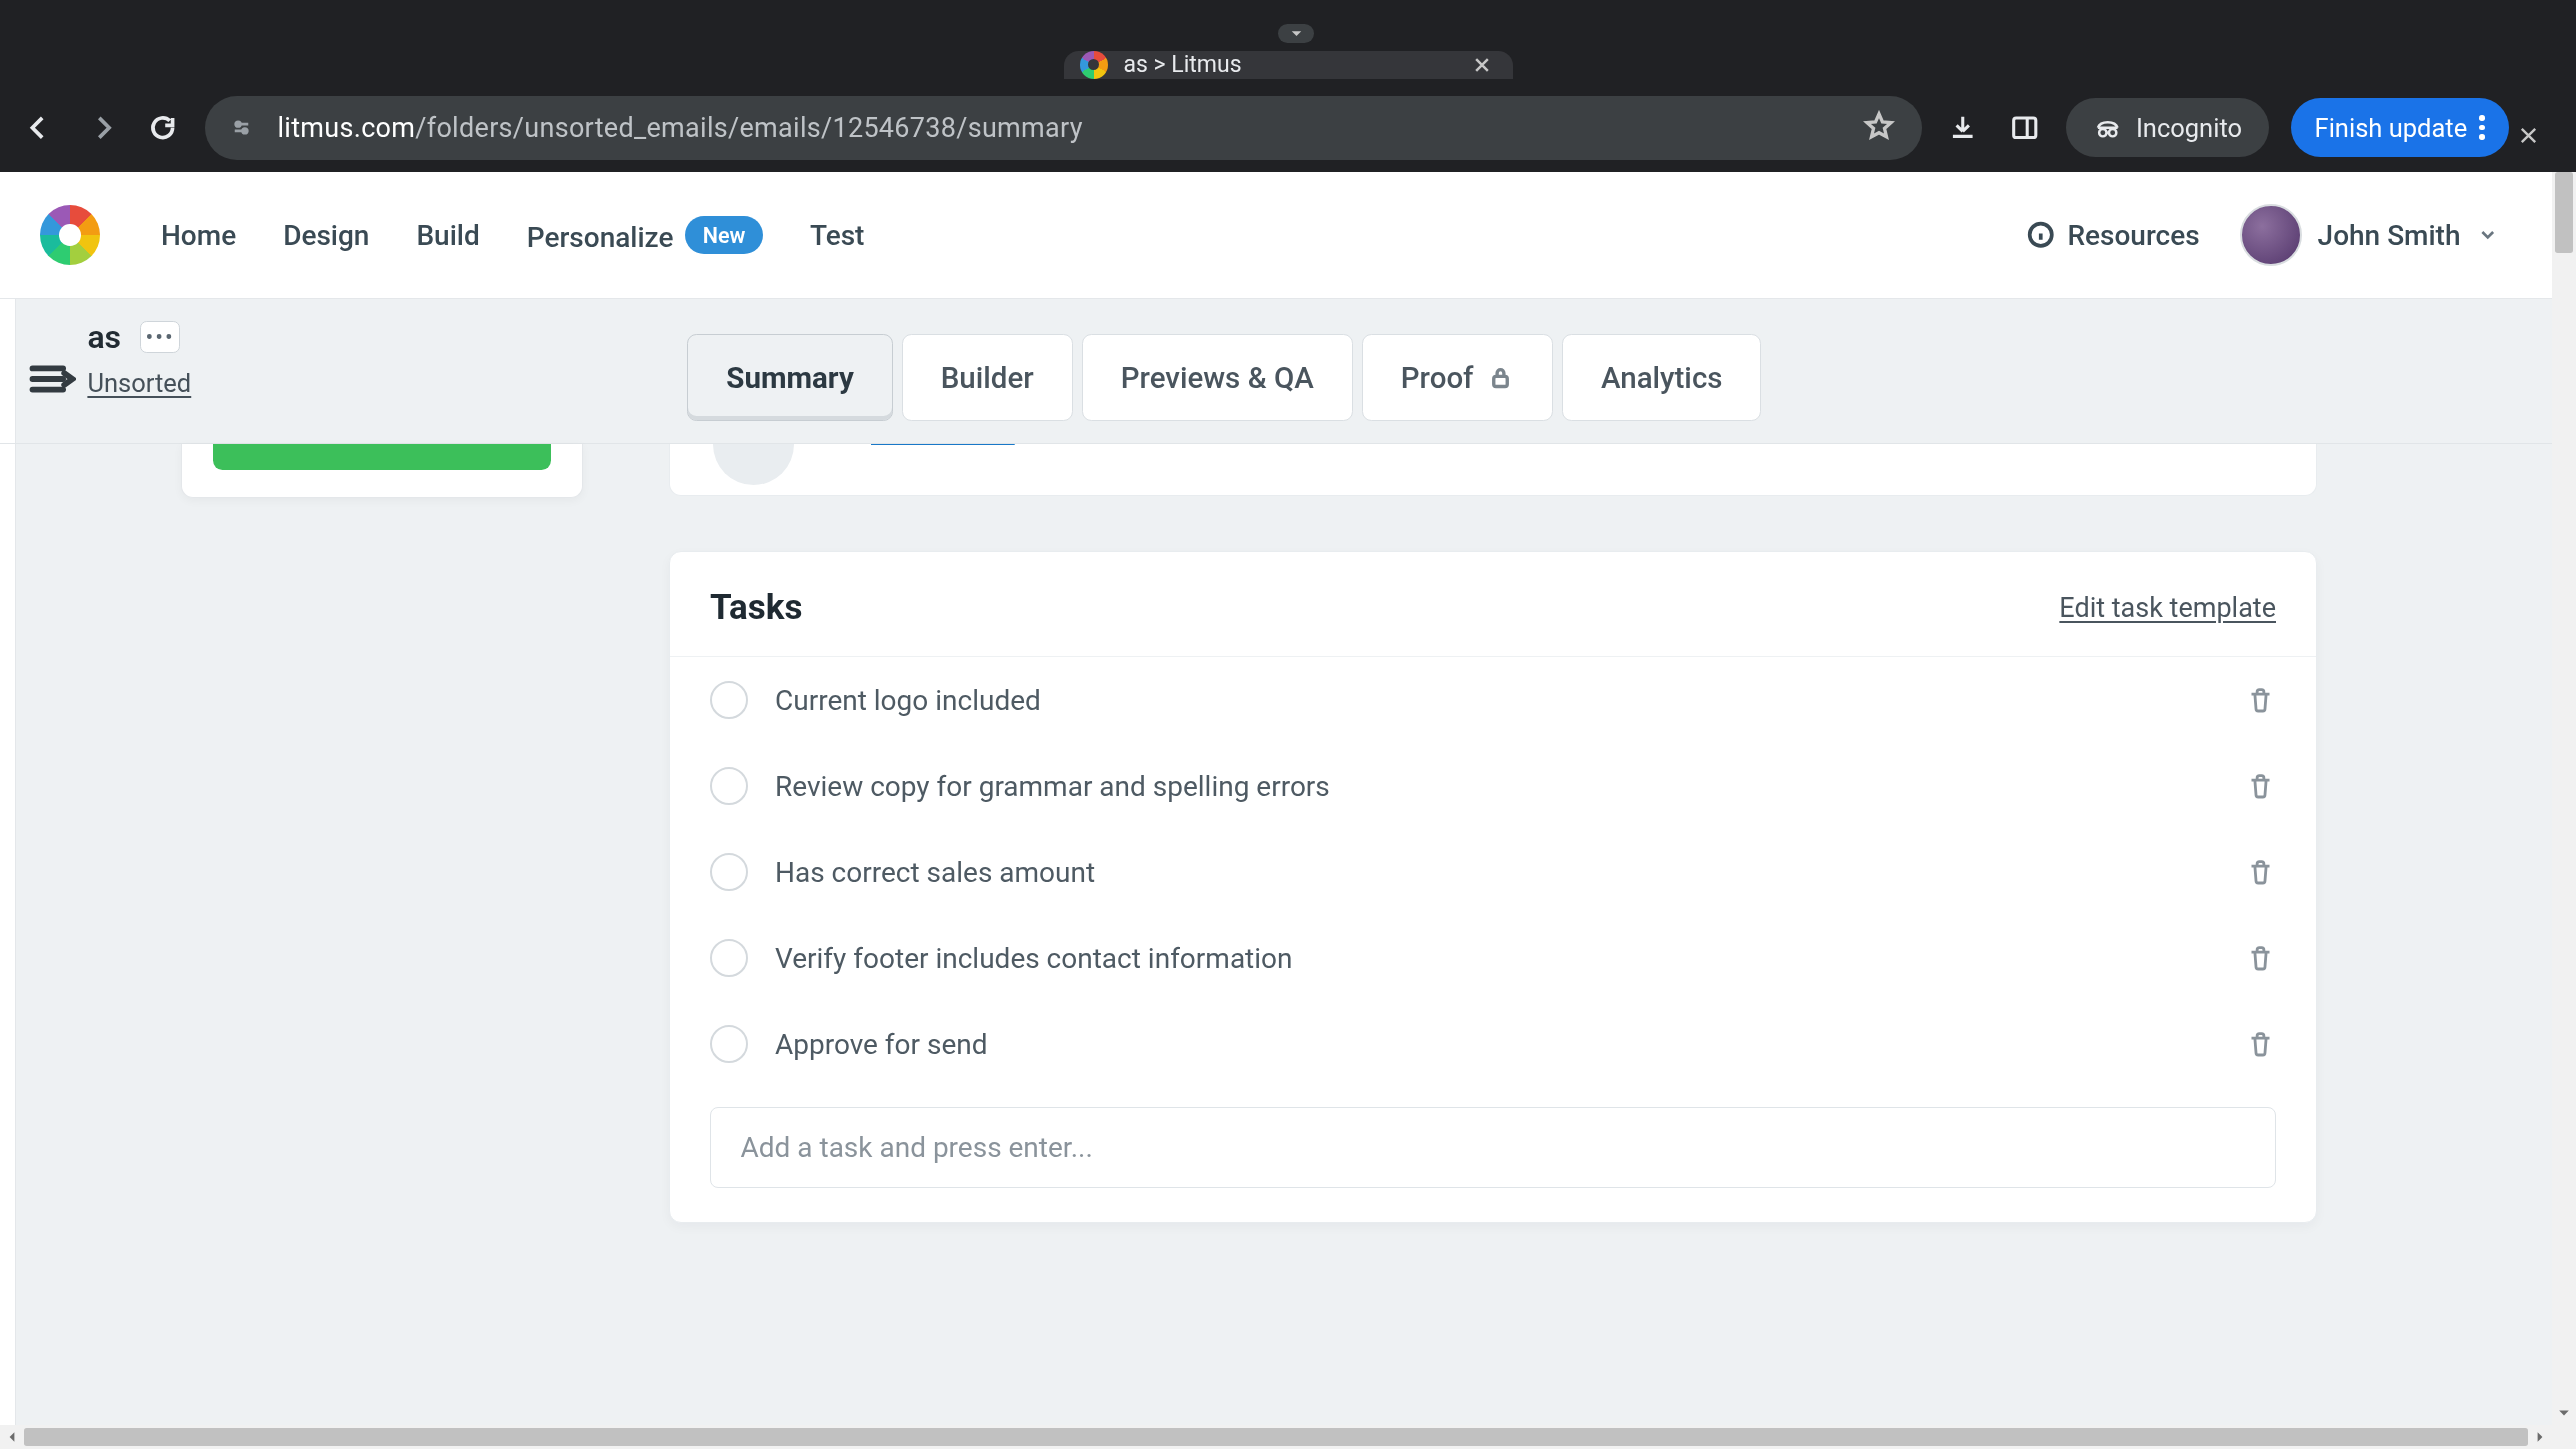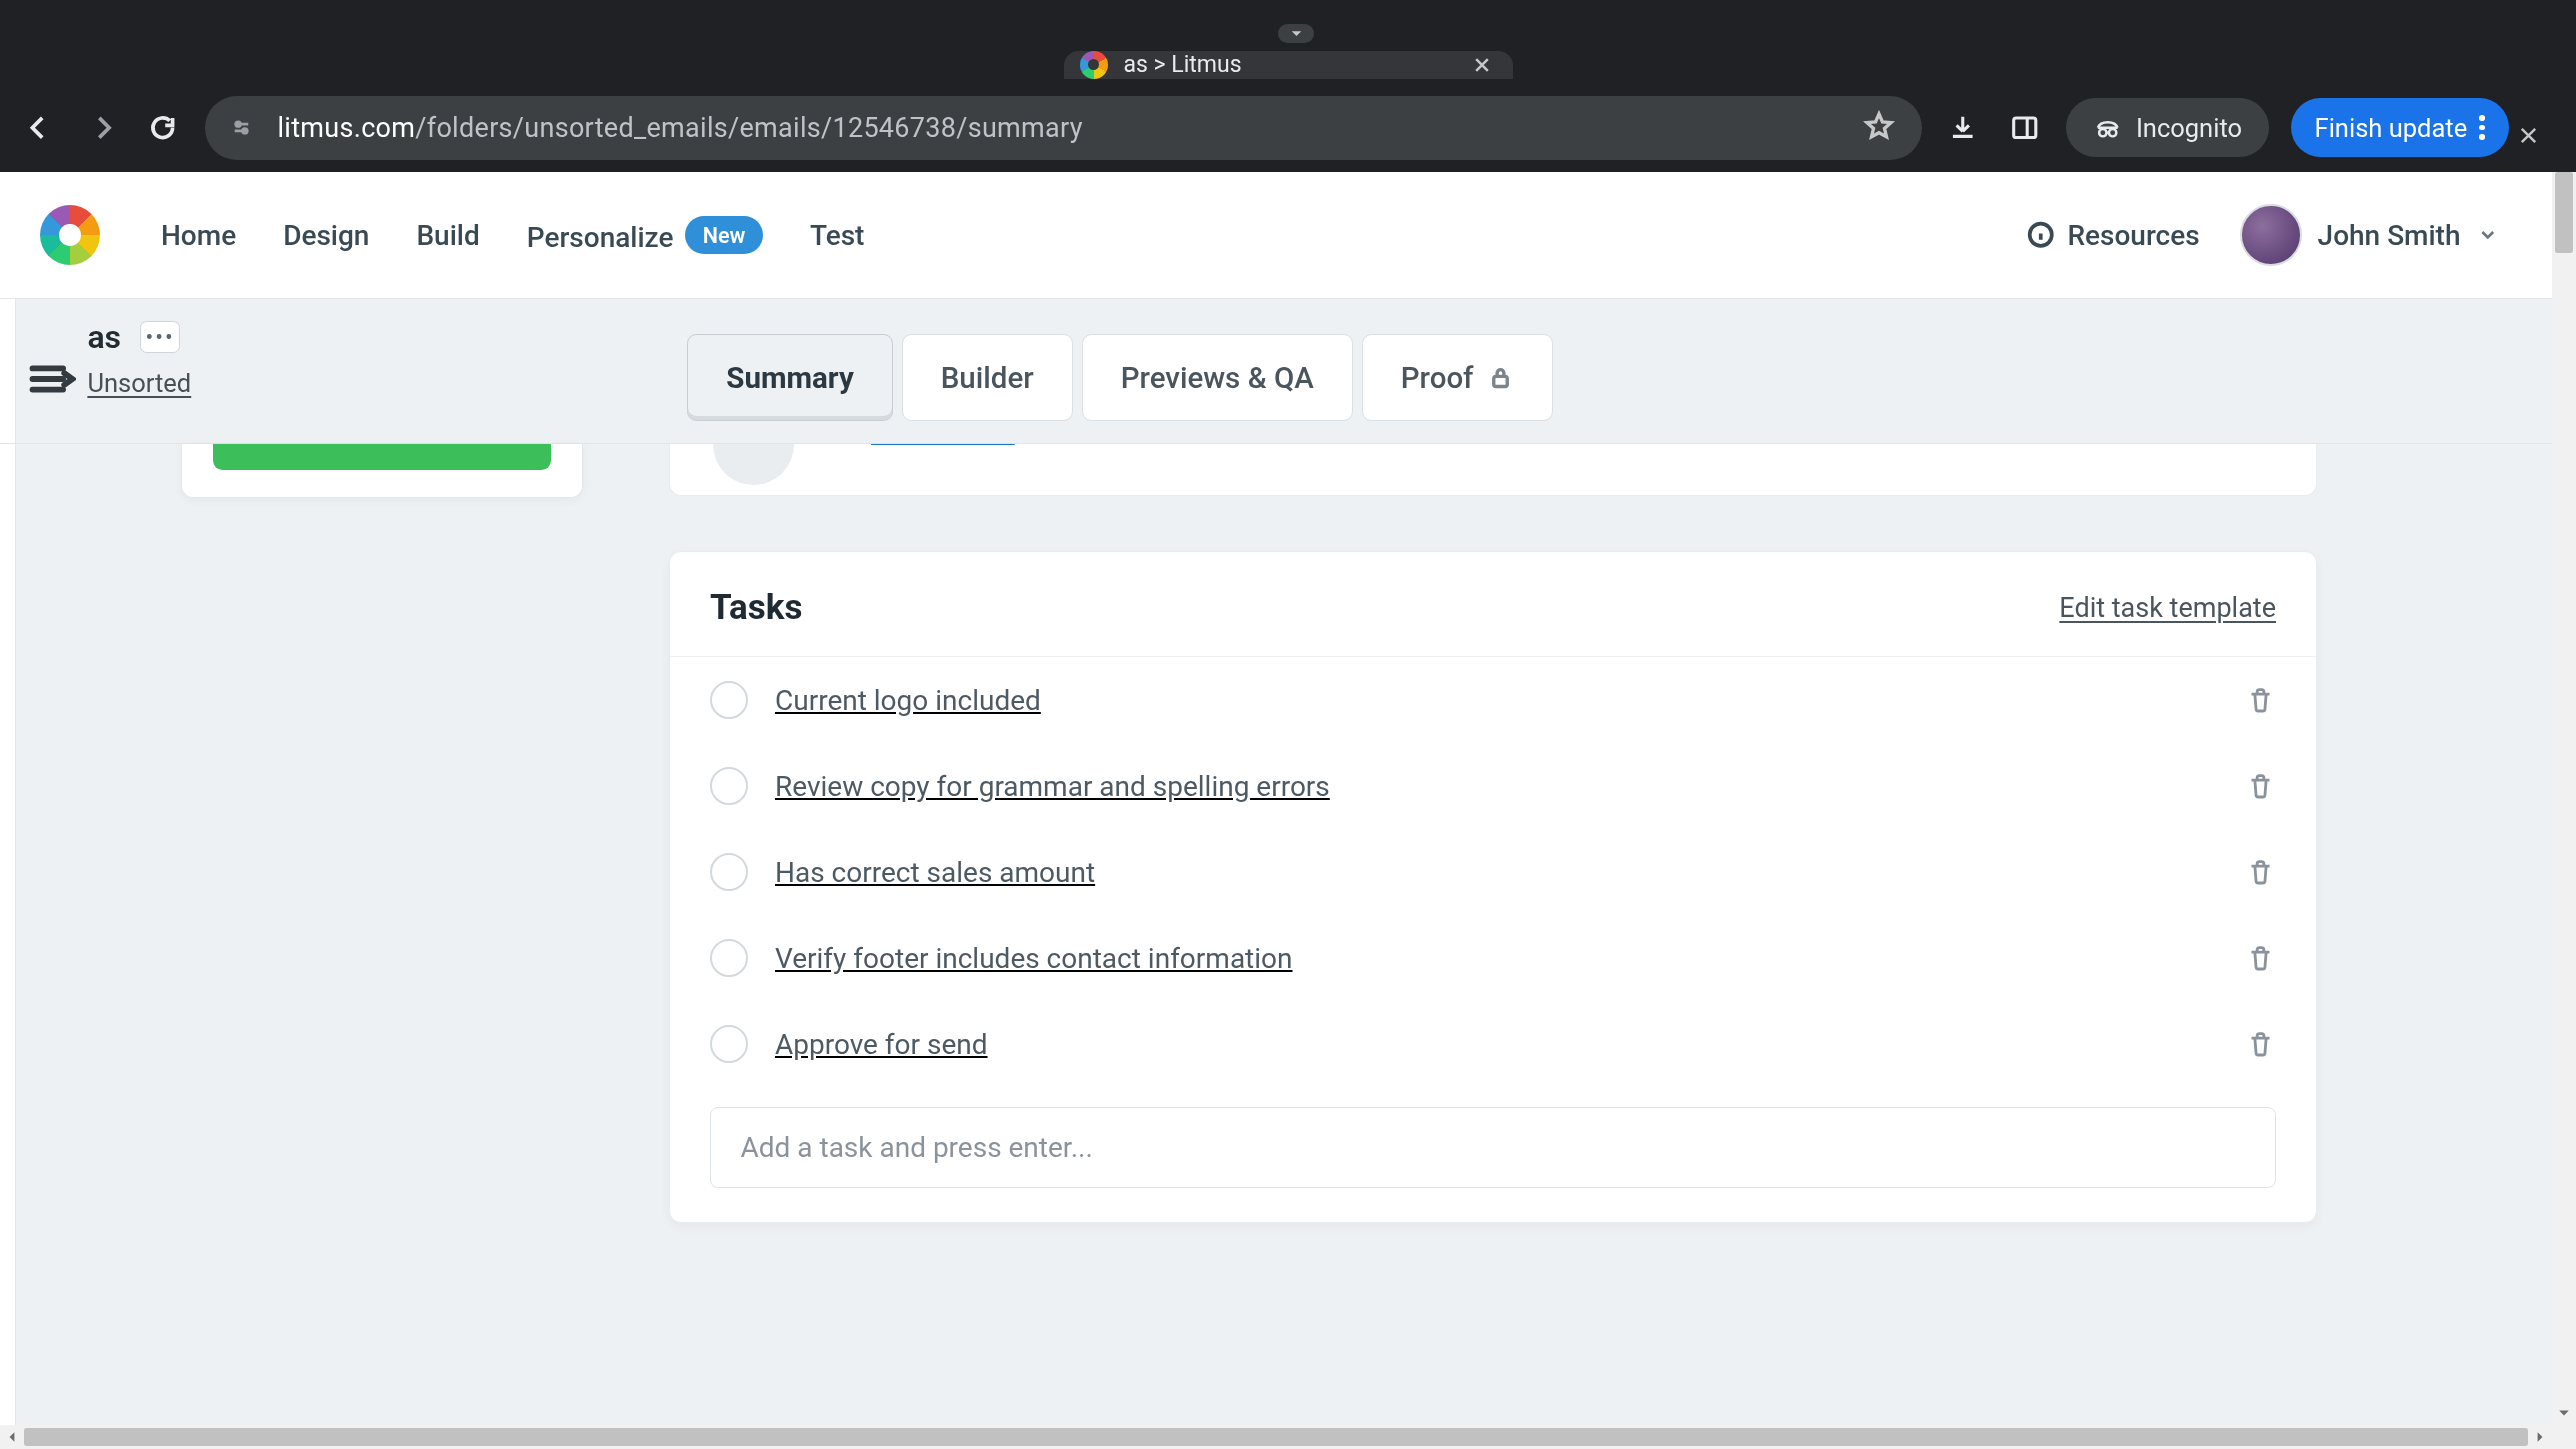--- a/index.html
+++ b/index.html
@@ -167,21 +167,20 @@
     }
     .tasks-header {
       display:flex; align-items:center; justify-content:space-between;
       padding: 35px 40px 28px 40px; border-bottom:1.3px solid #eef1f3;
     }
     .tasks-title { font-size:35px; font-weight:700; color:#1f2a32; }
     .tasks-edit { font-size:27px; color:#4a555e; text-decoration:underline; text-underline-offset:4px;}
     .task-row {
       display:flex; align-items:center; gap:27px;
       padding: 24px 40px;
-      text-decoration: underline;
     }
     .task-check { width:38px; height:38px; border:2px solid #d4d9dd; border-radius:50%; flex:none;}
     .task-label { font-size:28px; color:#4e5a63; flex:1;}
     .task-del { width:32px; height:32px; display:flex; align-items:center; justify-content:center;}
     .task-del svg{width:27px;height:29.5px;stroke:#8a939b;stroke-width:2.5;fill:none;}
     .task-input-wrap { padding: 20px 40px 0 40px;}
     .task-input {
       width:100%; height:81px; border:1.3px solid #dfe4e8; border-radius:8px;
       padding:0 29.5px; font-size:28px; color:#4e5a63; background:#fff;
     }
@@ -340,20 +339,21 @@
         <div class="tab-pill active">Summary</div>
         <div class="tab-pill">Builder</div>
         <div class="tab-pill">Previews &amp; QA</div>
         <div class="tab-pill">
           <span>Proof</span>
           <svg viewBox="0 0 24 24">
               <rect x="6" y="11" width="12" height="9" rx="2"></rect>
               <path d="M9 11V8a3 3 0 0 1 6 0v3"></path>
             </svg>
         </div>
+        <div class="tab-pill">Analytics</div>
       </div>
     </div>
 
     <div class="content">
       <div class="left-rail2"></div>
 
       <div class="side-card-slice"></div>
       <div class="side-green"></div>
 
       <div class="top-hint-card">

